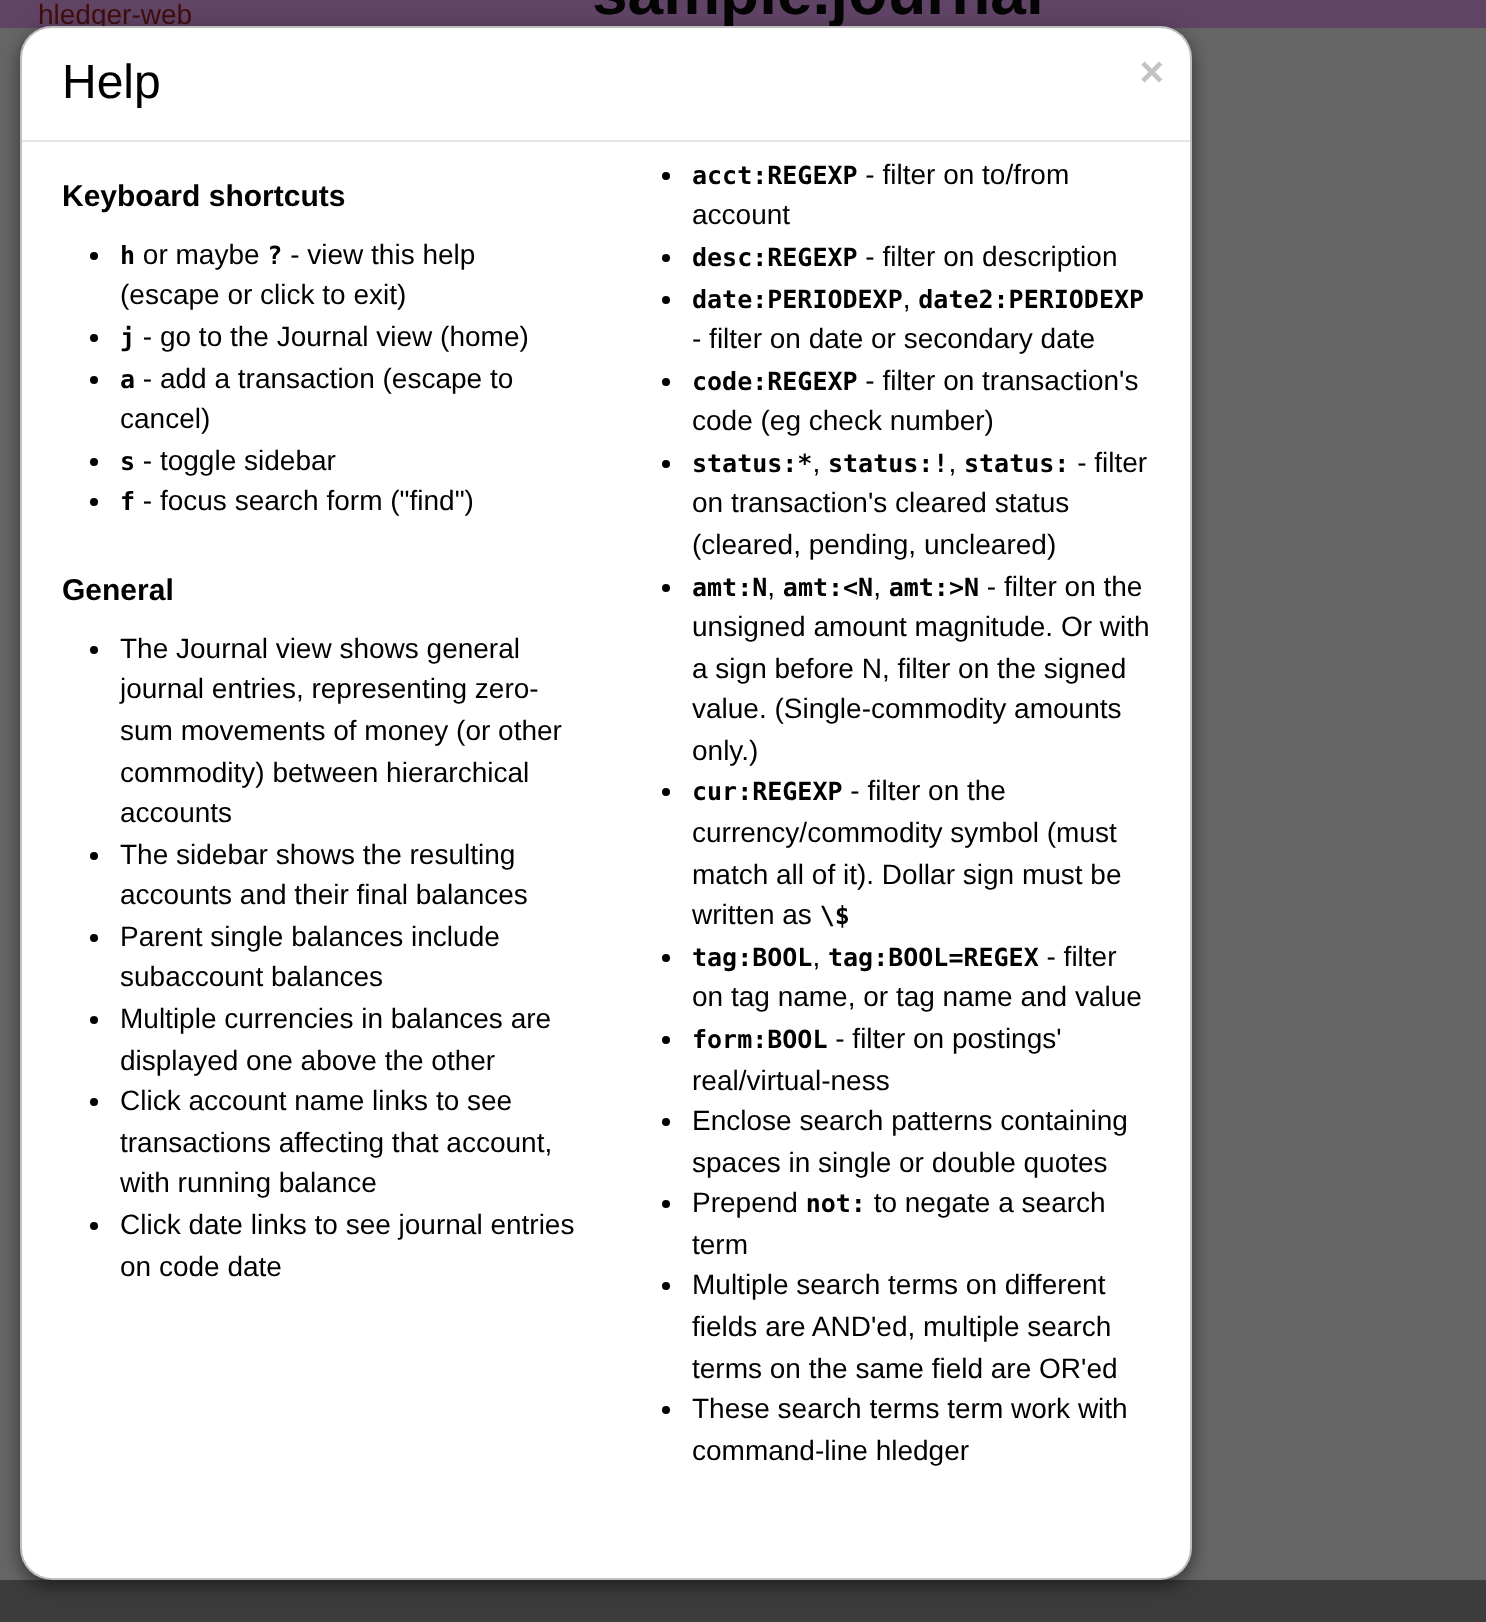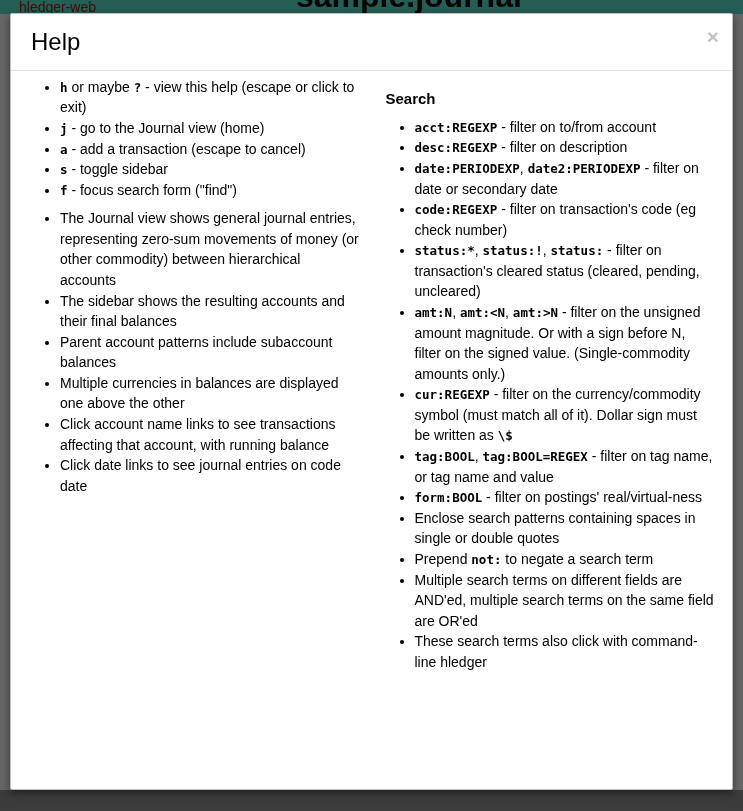--- a/index.html
+++ b/index.html
@@ -8,21 +8,21 @@
     width: 743px; height: 811px;
     position: relative;
     background: #ffffff;
     font-family: "Liberation Sans", sans-serif;
     overflow: hidden;
   }
 
   
   .page-peek {
     position: absolute; top: 0; left: 0; right: 0; height: 14px;
-    background: #5eead4; overflow: hidden;
+    background: #f0abfc; overflow: hidden;
   }
   .brand {
     position: absolute; left: 19px; top: -1px;
     font-size: 14px; color: #a02222; text-decoration: none;
   }
   .peek-heading {
     position: absolute; left: 296px; top: -22px;
     font-size: 32px; font-weight: bold; color: #0c0c0c;
     white-space: nowrap;
   }
@@ -33,24 +33,24 @@
 
   .backdrop {
     position: absolute; inset: 0;
     background: rgba(0,0,0,0.6);
     z-index: 5;
   }
 
   
   .modal {
     position: absolute; left: 10px; top: 13px;
-    width: 723px; height: 777px;
+    width: 586px; height: 777px;
     background: #ffffff;
     border: 1px solid rgba(0,0,0,0.25);
-    border-radius: 2px;
+    border-radius: 16px;
     box-shadow: 0 3px 9px rgba(0,0,0,0.5);
     z-index: 10;
     overflow: hidden;
   }
   .modal-header {
     position: relative;
     padding: 14px 16px 13px 20px;
     border-bottom: 1px solid #e5e5e5;
   }
   .modal-title {
@@ -108,48 +108,49 @@
 
 <div class="backdrop"></div>
 
 <div class="modal">
   <div class="modal-header">
     <h2 class="modal-title">Help</h2>
     <button class="close-btn">×</button>
   </div>
   <div class="modal-body">
     <div class="col col-left" id="col-left">
+        <h4 class="section-heading">Keyboard shortcuts</h4>
         <ul class="help-list">
           <li><code>h</code> or maybe <code>?</code> - view this help (escape or click to exit)</li>
           <li><code>j</code> - go to the Journal view (home)</li>
           <li><code>a</code> - add a transaction (escape to cancel)</li>
           <li><code>s</code> - toggle sidebar</li>
           <li><code>f</code> - focus search form ("find")</li>
         </ul>
+        <h4 class="section-heading">General</h4>
         <ul class="help-list">
           <li>The Journal view shows general journal entries, representing zero-sum movements of money (or other commodity) between hierarchical accounts</li>
           <li>The sidebar shows the resulting accounts and their final balances</li>
-          <li>Parent account patterns include subaccount balances</li>
+          <li>Parent single balances include subaccount balances</li>
           <li>Multiple currencies in balances are displayed one above the other</li>
           <li>Click account name links to see transactions affecting that account, with running balance</li>
           <li>Click date links to see journal entries on code date</li>
         </ul>
       </div>
     <div class="col col-right" id="col-right">
-        <h4 class="section-heading">Search</h4>
         <ul class="help-list">
           <li><code>acct:REGEXP</code> - filter on to/from account</li>
           <li><code>desc:REGEXP</code> - filter on description</li>
           <li><code>date:PERIODEXP</code>, <code>date2:PERIODEXP</code> - filter on date or secondary date</li>
           <li><code>code:REGEXP</code> - filter on transaction's code (eg check number)</li>
           <li><code>status:*</code>, <code>status:!</code>, <code>status:</code> - filter on transaction's cleared status (cleared, pending, uncleared)</li>
           <li><code>amt:N</code>, <code>amt:&lt;N</code>, <code>amt:&gt;N</code> - filter on the unsigned amount magnitude. Or with a sign before N, filter on the signed value. (Single-commodity amounts only.)</li>
           <li><code>cur:REGEXP</code> - filter on the currency/commodity symbol (must match all of it). Dollar sign must be written as <code>\$</code></li>
           <li><code>tag:BOOL</code>, <code>tag:BOOL=REGEX</code> - filter on tag name, or tag name and value</li>
           <li><code>form:BOOL</code> - filter on postings' real/virtual-ness</li>
           <li>Enclose search patterns containing spaces in single or double quotes</li>
           <li>Prepend <code>not:</code> to negate a search term</li>
           <li>Multiple search terms on different fields are AND'ed, multiple search terms on the same field are OR'ed</li>
-          <li>These search terms also click with command-line hledger</li>
+          <li>These search terms term work with command-line hledger</li>
         </ul>
       </div>
   </div>
 </div>
 
 </body></html>

